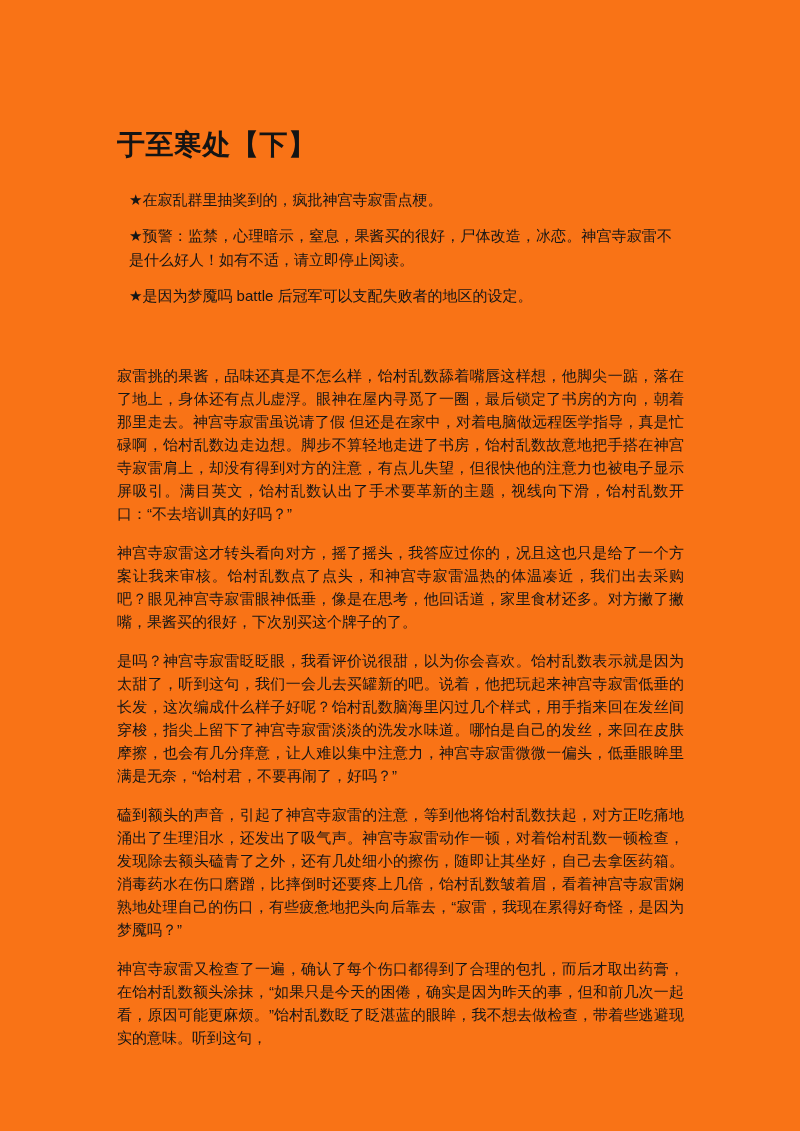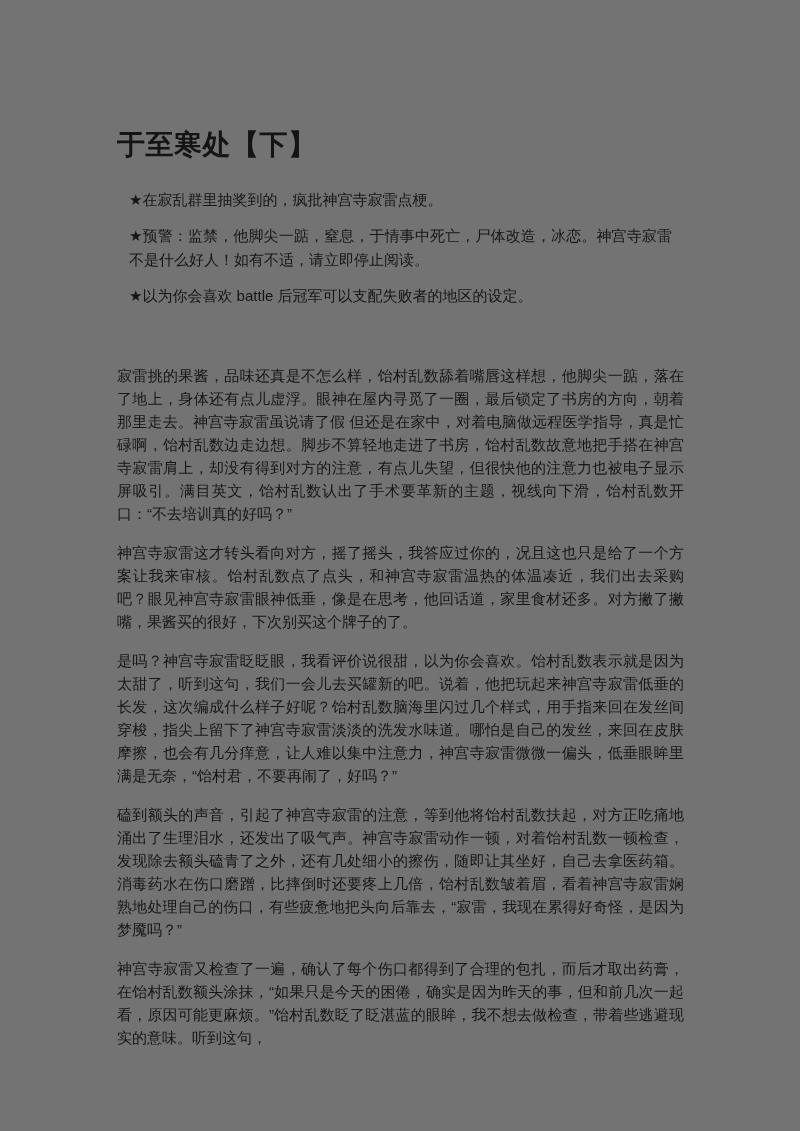--- a/index.html
+++ b/index.html
@@ -12,21 +12,21 @@
     height: 1131px;
     font-family: "Liberation Sans", "DejaVu Sans", sans-serif;
     color: #161616;
   }
   .page {
     box-sizing: border-box;
     width: 800px;
     height: 1131px;
     padding: 128px 116px 0 117px;
     overflow: hidden;
-    background: #737373;
+    background: #f97316;
   }
   .title {
     margin: 0 0 26px 0;
     font-size: 28px;
     line-height: 34px;
     font-weight: 700;
     color: #141414;
     letter-spacing: 0.5px;
   }
   .notes {
@@ -48,22 +48,22 @@
   }
 </style>
 </head>
 <body>
 
 <div class="page">
   <h1 class="title">于至寒处【下】</h1>
 
   <div class="notes">
       <p>★在寂乱群里抽奖到的，疯批神宫寺寂雷点梗。</p>
-      <p>★预警：监禁，他脚尖一踮，窒息，于情事中死亡，尸体改造，冰恋。神宫寺寂雷不是什么好人！如有不适，请立即停止阅读。</p>
-      <p>★以为你会喜欢 battle 后冠军可以支配失败者的地区的设定。</p>
+      <p>★预警：监禁，心理暗示，窒息，果酱买的很好，尸体改造，冰恋。神宫寺寂雷不是什么好人！如有不适，请立即停止阅读。</p>
+      <p>★是因为梦魇吗 battle 后冠军可以支配失败者的地区的设定。</p>
     </div>
 
   <div class="body-text">
       <p>寂雷挑的果酱，品味还真是不怎么样，饴村乱数舔着嘴唇这样想，他脚尖一踮，落在了地上，身体还有点儿虚浮。眼神在屋内寻觅了一圈，最后锁定了书房的方向，朝着那里走去。神宫寺寂雷虽说请了假 但还是在家中，对着电脑做远程医学指导，真是忙碌啊，饴村乱数边走边想。脚步不算轻地走进了书房，饴村乱数故意地把手搭在神宫寺寂雷肩上，却没有得到对方的注意，有点儿失望，但很快他的注意力也被电子显示屏吸引。满目英文，饴村乱数认出了手术要革新的主题，视线向下滑，饴村乱数开口：“不去培训真的好吗？”</p>
       <p>神宫寺寂雷这才转头看向对方，摇了摇头，我答应过你的，况且这也只是给了一个方案让我来审核。饴村乱数点了点头，和神宫寺寂雷温热的体温凑近，我们出去采购吧？眼见神宫寺寂雷眼神低垂，像是在思考，他回话道，家里食材还多。对方撇了撇嘴，果酱买的很好，下次别买这个牌子的了。</p>
       <p>是吗？神宫寺寂雷眨眨眼，我看评价说很甜，以为你会喜欢。饴村乱数表示就是因为太甜了，听到这句，我们一会儿去买罐新的吧。说着，他把玩起来神宫寺寂雷低垂的长发，这次编成什么样子好呢？饴村乱数脑海里闪过几个样式，用手指来回在发丝间穿梭，指尖上留下了神宫寺寂雷淡淡的洗发水味道。哪怕是自己的发丝，来回在皮肤摩擦，也会有几分痒意，让人难以集中注意力，神宫寺寂雷微微一偏头，低垂眼眸里满是无奈，“饴村君，不要再闹了，好吗？”</p>
       <p>磕到额头的声音，引起了神宫寺寂雷的注意，等到他将饴村乱数扶起，对方正吃痛地涌出了生理泪水，还发出了吸气声。神宫寺寂雷动作一顿，对着饴村乱数一顿检查，发现除去额头磕青了之外，还有几处细小的擦伤，随即让其坐好，自己去拿医药箱。消毒药水在伤口磨蹭，比摔倒时还要疼上几倍，饴村乱数皱着眉，看着神宫寺寂雷娴熟地处理自己的伤口，有些疲惫地把头向后靠去，“寂雷，我现在累得好奇怪，是因为梦魇吗？”</p>
       <p>神宫寺寂雷又检查了一遍，确认了每个伤口都得到了合理的包扎，而后才取出药膏，在饴村乱数额头涂抹，“如果只是今天的困倦，确实是因为昨天的事，但和前几次一起看，原因可能更麻烦。”饴村乱数眨了眨湛蓝的眼眸，我不想去做检查，带着些逃避现实的意味。听到这句，</p>
     </div>
 </div>

